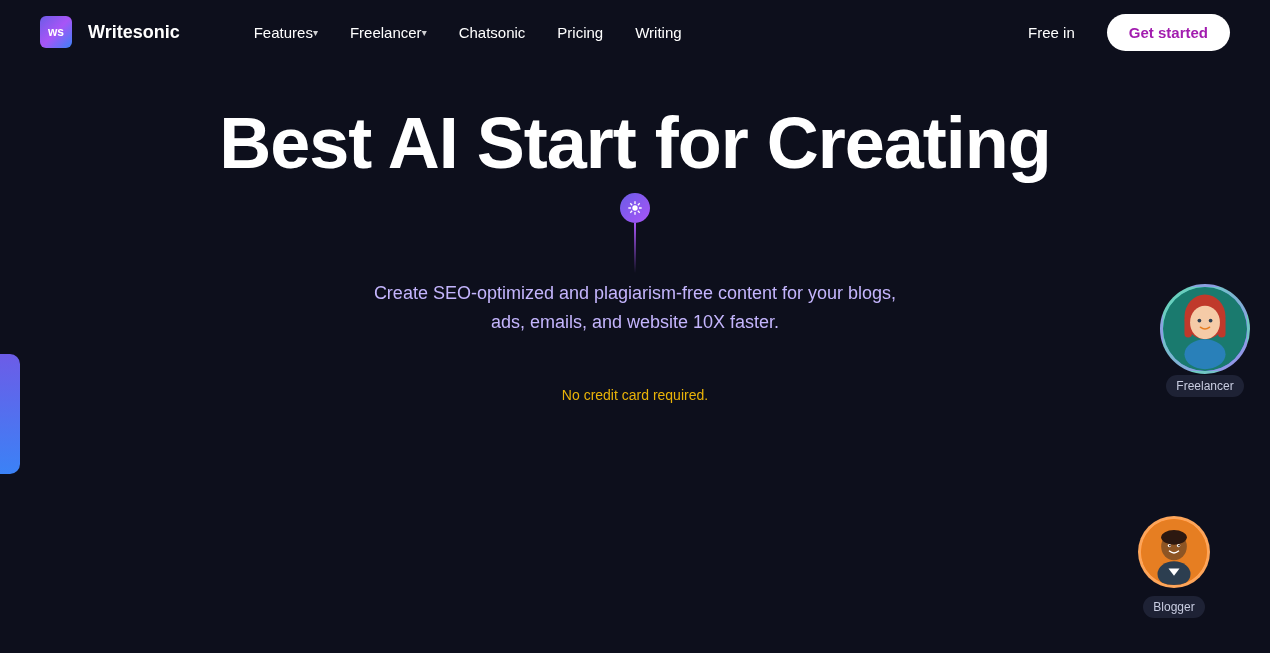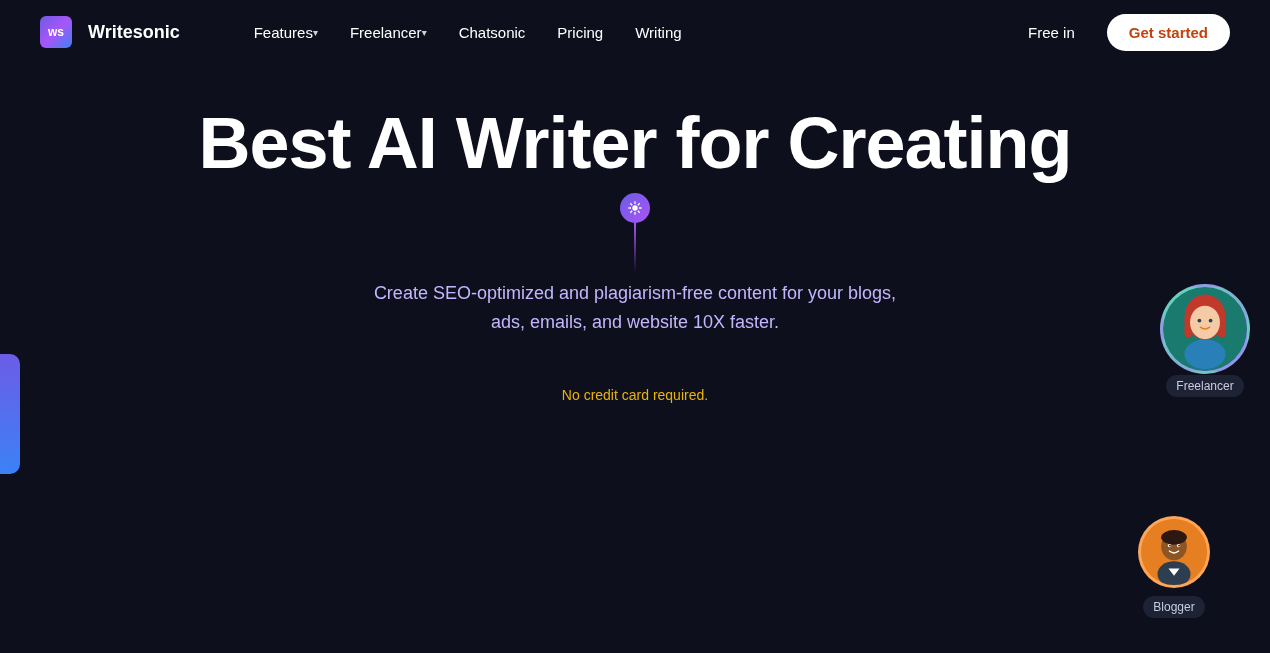--- a/index.html
+++ b/index.html
@@ -86,21 +86,21 @@
       color: #ffffff;
       font-size: 15px;
       cursor: pointer;
       padding: 8px 12px;
       background: none;
       border: none;
     }
 
     .get-started-btn {
       background: #ffffff;
-      color: #c2410c;
+      color: #a21caf;
       font-size: 15px;
       font-weight: 600;
       padding: 10px 22px;
       border-radius: 24px;
       border: none;
       cursor: pointer;
     }
 
     
     .hero {
@@ -254,21 +254,21 @@
   <div class="nav-right">
     <button class="sign-in-btn">Free in</button>
     <button class="get-started-btn">Get started</button>
   </div>
 </nav>
 
 <section class="hero" style="position:relative;">
 
   <div class="left-blob"></div>
 
-  <h1 class="hero-title">Best AI Writer for Creating</h1>
+  <h1 class="hero-title">Best AI Start for Creating</h1>
 
   <div class="typing-indicator">
     <div class="typing-dot">
       <svg width="16" height="16" viewBox="0 0 24 24" fill="white">
         <circle cx="12" cy="12" r="4"></circle>
         <path d="M12 2v4M12 18v4M4.93 4.93l2.83 2.83M16.24 16.24l2.83 2.83M2 12h4M18 12h4M4.93 19.07l2.83-2.83M16.24 7.76l2.83-2.83" stroke="white" stroke-width="2" fill="none"></path>
       </svg>
     </div>
     <div class="typing-line"></div>
   </div>

